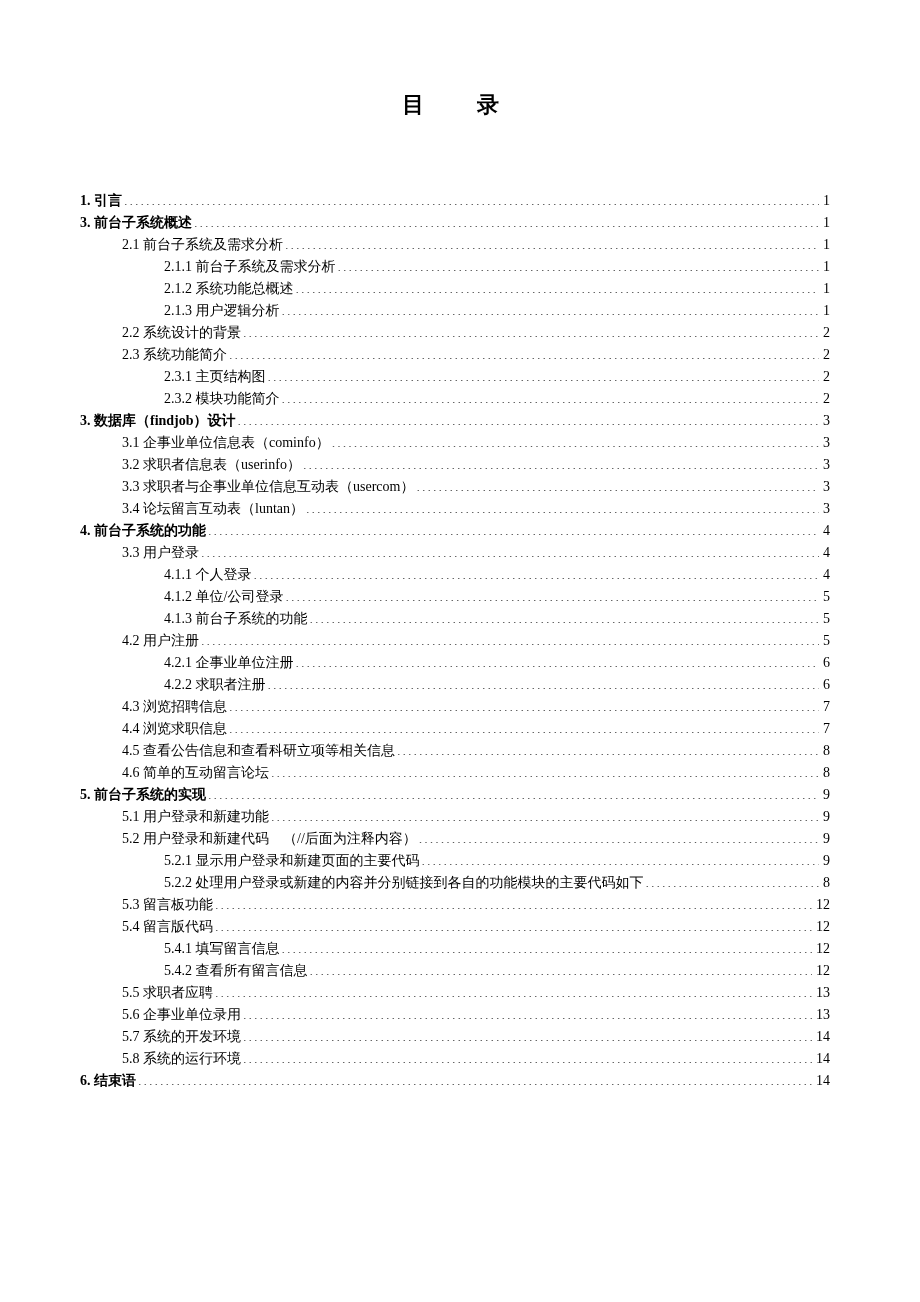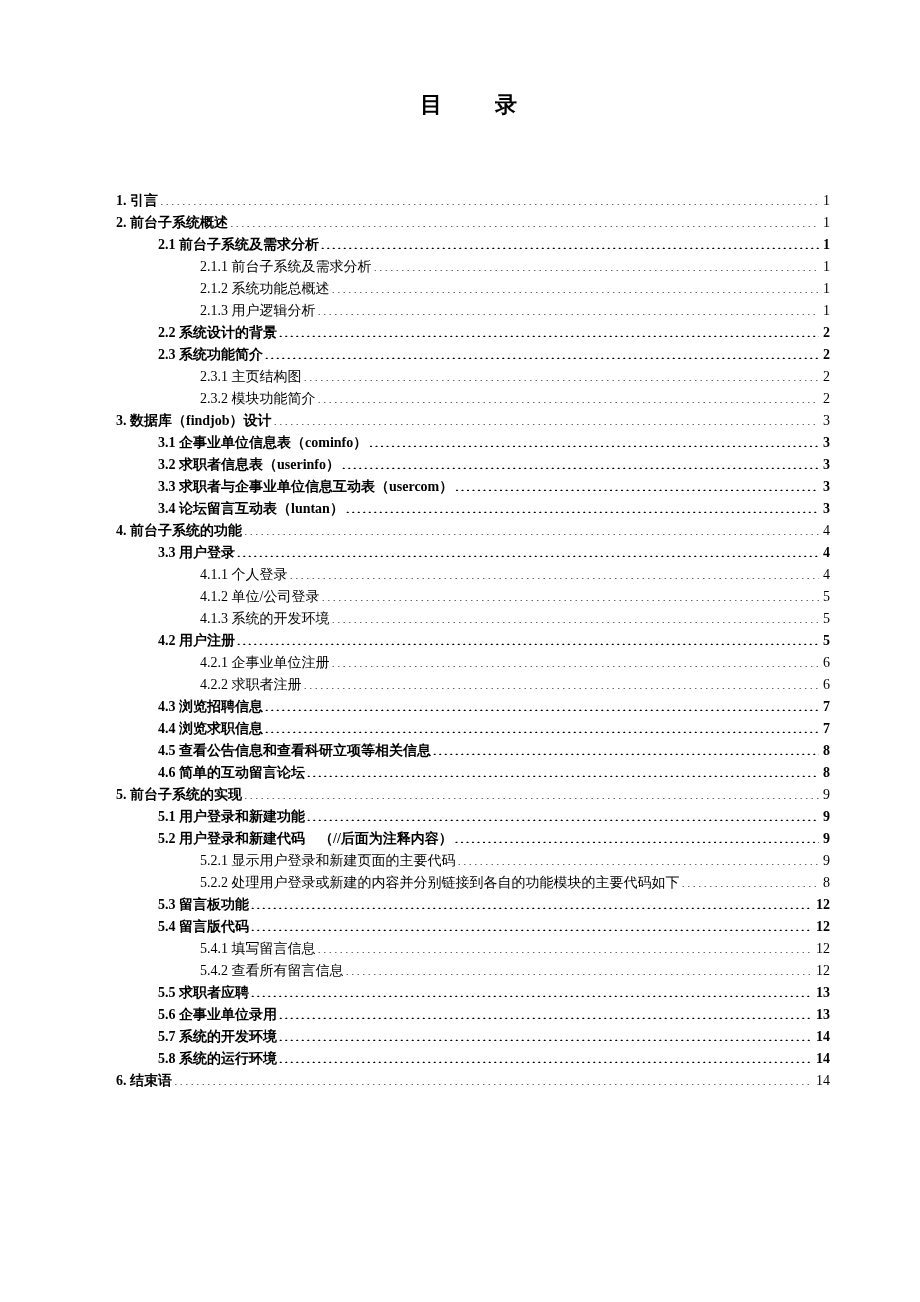--- a/index.html
+++ b/index.html
@@ -4,41 +4,41 @@
   <style>
     body {
       margin: 0;
       padding: 0;
       background: #fff;
       font-family: "SimSun", "宋体", serif;
       color: #000;
       width: 920px;
     }
     .page {
-      padding: 90px 90px 60px 116px;
+      padding: 90px 90px 60px 80px;
     }
     .title {
       text-align: center;
       font-size: 22px;
       font-weight: bold;
       letter-spacing: 0.4em;
       margin-bottom: 70px;
       font-family: "SimHei", "黑体", sans-serif;
     }
     .title .gap { display:inline-block; width: 2em; }
     .toc-row {
       display: flex;
       align-items: baseline;
       font-size: 14px;
       line-height: 22px;
       white-space: nowrap;
     }
     .toc-row.bold .label { font-weight: bold; }
     .l1 { padding-left: 0; }
-    .l2 { padding-left: 42px; font-weight: bold; }
+    .l2 { padding-left: 42px; }
     .l3 { padding-left: 84px; }
     .label { flex: 0 0 auto; }
     .dots {
       flex: 1 1 auto;
       overflow: hidden;
       position: relative;
       height: 1em;
       margin: 0 2px;
     }
     .dots::after {
@@ -58,21 +58,21 @@
   <div class="title">
     <span>目</span><span class="gap"></span><span>录</span>
   </div>
   <div id="toc-list">
       <div class="toc-row l1 bold">
         <span class="label">1. 引言</span>
         <span class="dots"></span>
         <span class="pageno">1</span>
       </div>
       <div class="toc-row l1 bold">
-        <span class="label">2. 前台子系统概述</span>
+        <span class="label">3. 前台子系统概述</span>
         <span class="dots"></span>
         <span class="pageno">1</span>
       </div>
       <div class="toc-row l2">
         <span class="label">2.1 前台子系统及需求分析</span>
         <span class="dots"></span>
         <span class="pageno">1</span>
       </div>
       <div class="toc-row l3">
         <span class="label">2.1.1 前台子系统及需求分析</span>
@@ -148,21 +148,21 @@
         <span class="label">4.1.1 个人登录</span>
         <span class="dots"></span>
         <span class="pageno">4</span>
       </div>
       <div class="toc-row l3">
         <span class="label">4.1.2 单位/公司登录</span>
         <span class="dots"></span>
         <span class="pageno">5</span>
       </div>
       <div class="toc-row l3">
-        <span class="label">4.1.3 系统的开发环境</span>
+        <span class="label">4.1.3 前台子系统的功能</span>
         <span class="dots"></span>
         <span class="pageno">5</span>
       </div>
       <div class="toc-row l2">
         <span class="label">4.2 用户注册</span>
         <span class="dots"></span>
         <span class="pageno">5</span>
       </div>
       <div class="toc-row l3">
         <span class="label">4.2.1 企事业单位注册</span>

